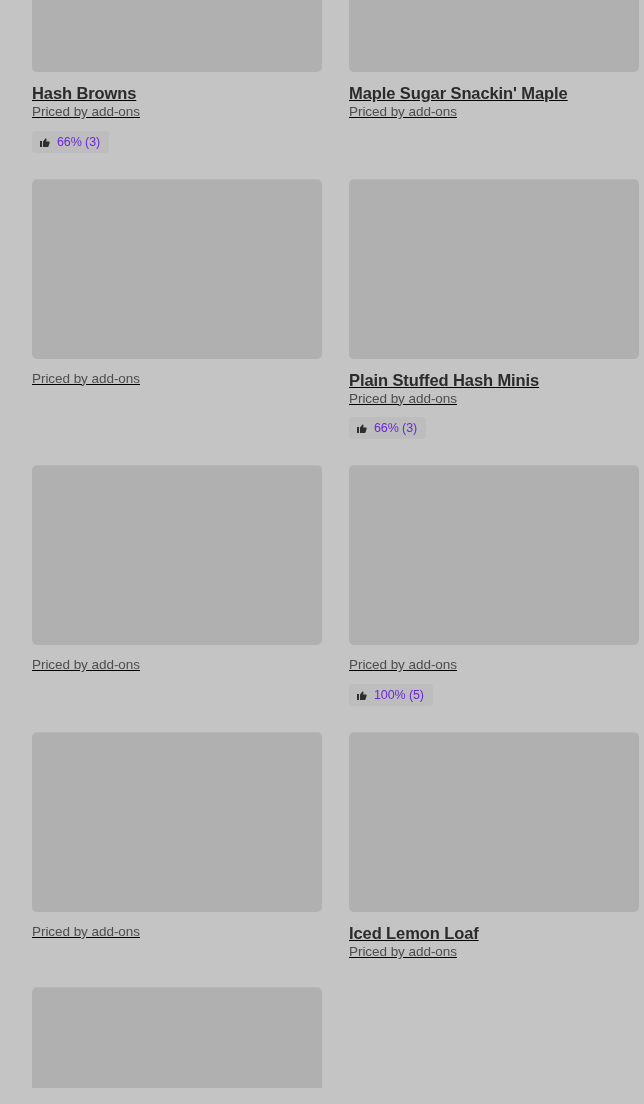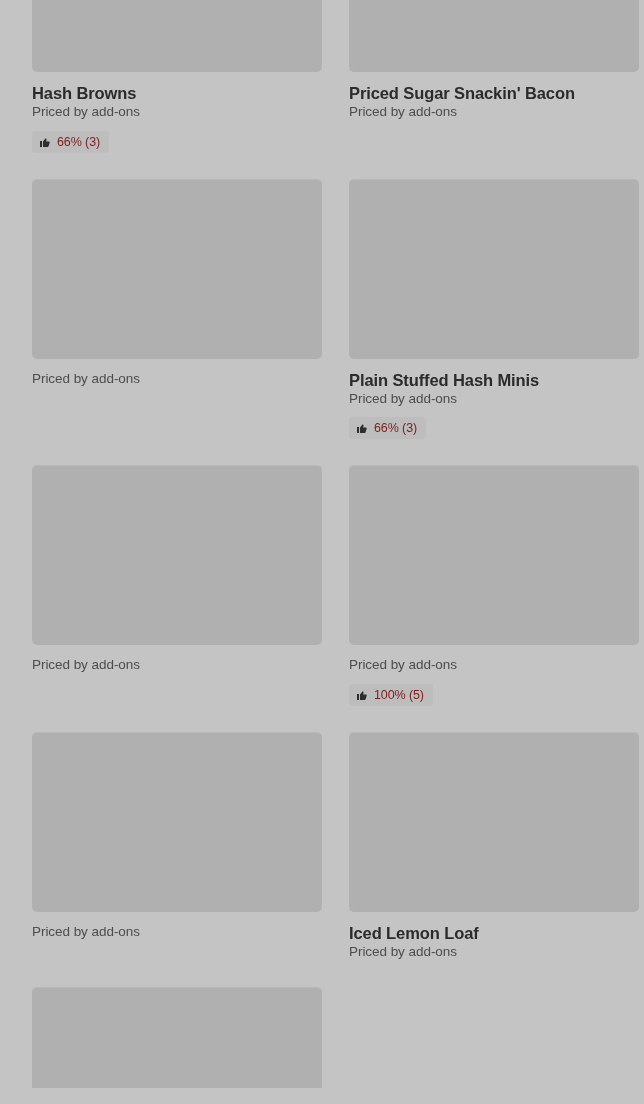--- a/index.html
+++ b/index.html
@@ -15,20 +15,21 @@
     font-family: "Liberation Sans", sans-serif;
     -webkit-font-smoothing: antialiased;
   }
 
   .menu-grid {
     position: relative;
     width: 644px;
     height: 1088px;
     padding: 0 32px;
     overflow: hidden;
+    text-decoration: underline;
   }
 
   .grid-rows {
     display: flex;
     flex-direction: column;
     
     margin-top: -108px;
   }
 
   .card-row {
@@ -103,21 +104,21 @@
     height: 12px;
     flex: 0 0 12px;
     line-height: 0;
   }
 
   .thumb-icon svg { display: block; }
 
   .rating-text {
     font-size: 12.5px;
     font-weight: normal;
-    color: #7f1d1d;
+    color: #6d28d9;
     letter-spacing: -0.1px;
     white-space: nowrap;
   }
 </style>
 </head>
 <body>
 
 <div class="menu-grid">
   <div class="grid-rows">
 
@@ -136,21 +137,21 @@
               </svg>
             </span>
             <span class="rating-text">66% (3)</span>
           </div>
         </div>
       </div>
 
       <div class="product-card">
         <div class="card-image"></div>
         <div class="card-body">
-          <div class="card-title">Priced Sugar Snackin' Bacon</div>
+          <div class="card-title">Maple Sugar Snackin' Maple</div>
           <div class="card-subtitle">Priced by add-ons</div>
 
         </div>
       </div>
 
     </div>
 
     <div class="card-row">
 
       <div class="product-card">

